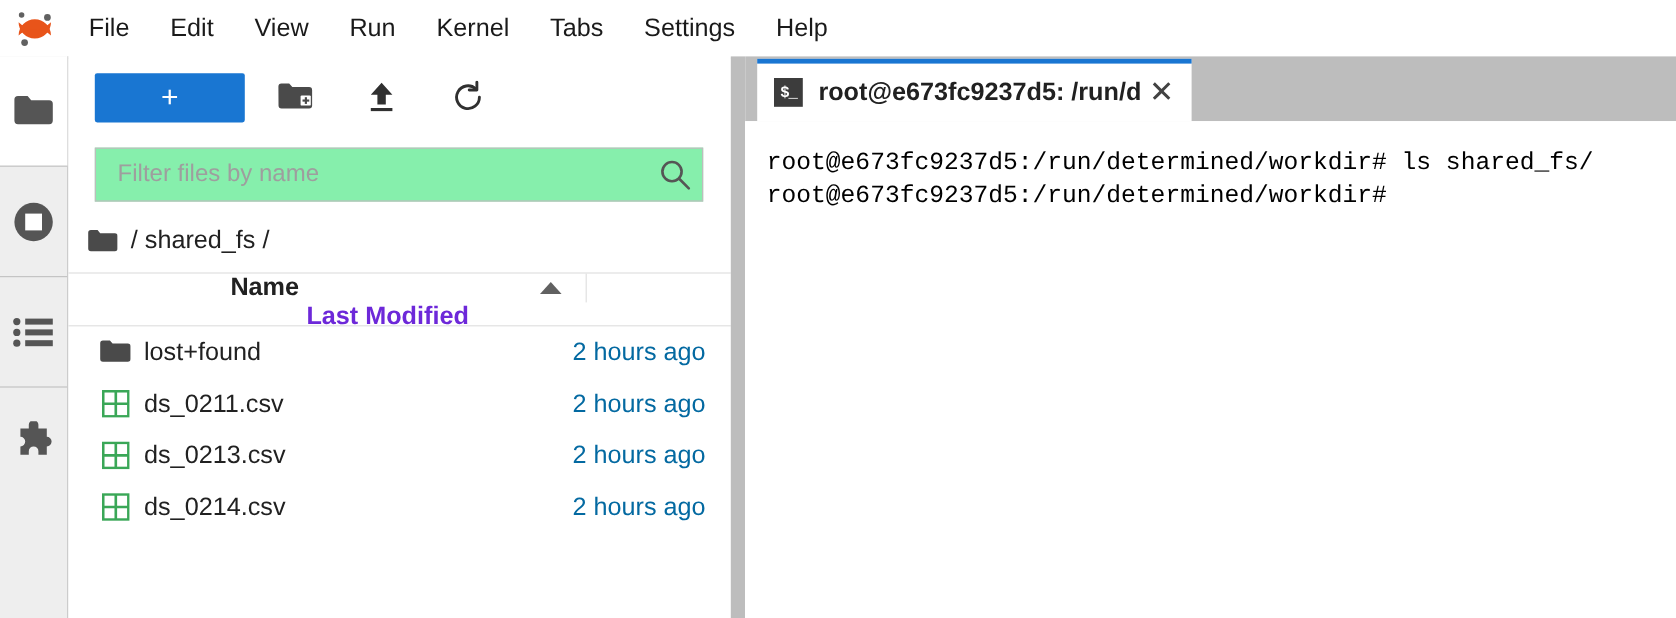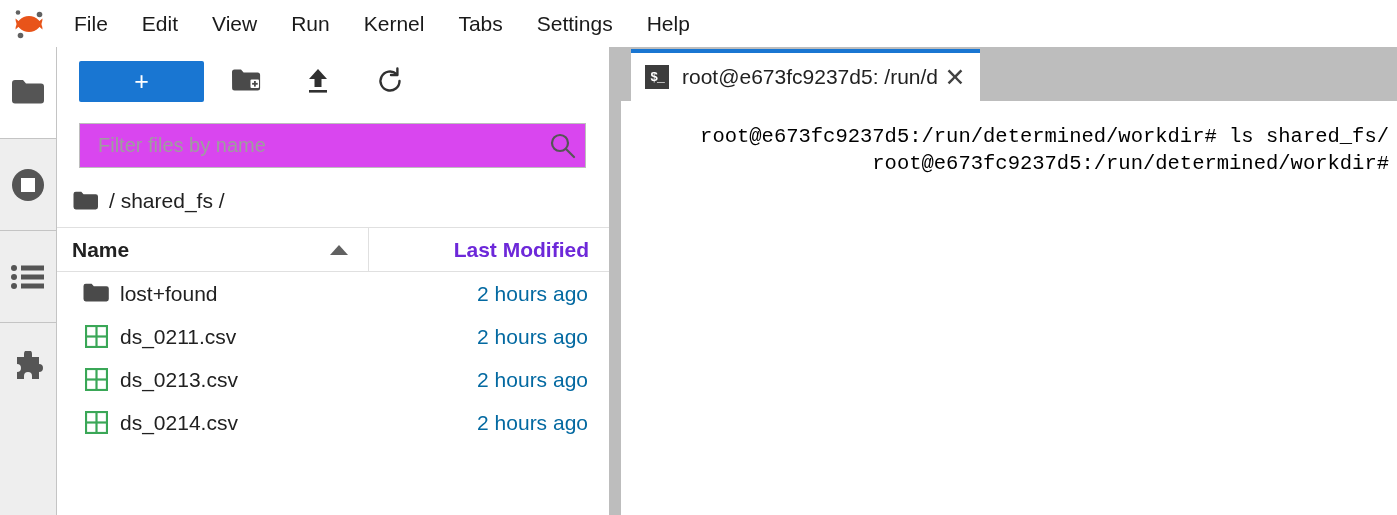--- a/index.html
+++ b/index.html
@@ -81,21 +81,21 @@
 
   .filter-row {
     position: absolute; left: 0; top: 68px;
     width: 552px; height: 60px;
     display: flex; align-items: center;
   }
   .filter-box {
     margin-left: 22px;
     width: 507px; height: 45px;
     border: 1px solid #bdbdbd;
-    background: #d946ef;
+    background: #86efac;
     display: flex; align-items: center;
   }
   .filter-box input {
     flex: 1; border: none; outline: none;
     font-family: "Liberation Sans", sans-serif;
     font-size: 20px; color: #333;
     padding: 0 12px 0 18px;
     background: transparent;
   }
   .filter-box input::placeholder { color: #9e9e9e; }
@@ -110,21 +110,21 @@
   .crumb-text {
     font-size: 21px; color: #212121;
     margin-left: 11px;
   }
 
   .list-head {
     position: absolute; left: 0; top: 180px;
     width: 552px; height: 45px;
     border-top: 1px solid #e0e0e0;
     border-bottom: 1px solid #e0e0e0;
-    display: flex; align-items: center;
+    display: flex; align-items: center; flex-direction: column;
   }
   .col-name {
     width: 312px; height: 44px;
     display: flex; align-items: center;
     padding-left: 15px;
     border-right: 1px solid #e0e0e0;
     cursor: pointer;
   }
   .col-name .lbl { font-size: 21px; font-weight: bold; color: #212121; }
   .sort-tri {
@@ -201,35 +201,35 @@
     font-family: "Liberation Mono", monospace;
     font-size: 13px; font-weight: bold;
     display: flex; align-items: center; justify-content: center;
     letter-spacing: -1px;
   }
   .tab .tab-title {
     font-size: 21px; color: #212121;
     margin-left: 13px;
     white-space: nowrap; overflow: hidden;
     max-width: 272px;
+    font-weight: bold;
   }
   .tab .tab-close {
     margin-left: 4px; flex: none;
     width: 26px; height: 26px;
     display: flex; align-items: center; justify-content: center;
     font-size: 25px; color: #424242; line-height: 1;
     cursor: pointer;
   }
 
   .term {
     position: absolute; left: 0; top: 54px;
     width: 776px; height: 414px;
     background: #ffffff;
-    padding: 22px 8px 0 18px;
-    text-align: right;
+    padding: 22px 0 0 18px;
   }
   .term-line {
     font-family: "Liberation Mono", monospace;
     font-size: 20.5px;
     line-height: 27px;
     color: #000000;
     white-space: pre;
     letter-spacing: 0px;
   }
   .term-dir { color: #6f9ae0; font-weight: bold; }

